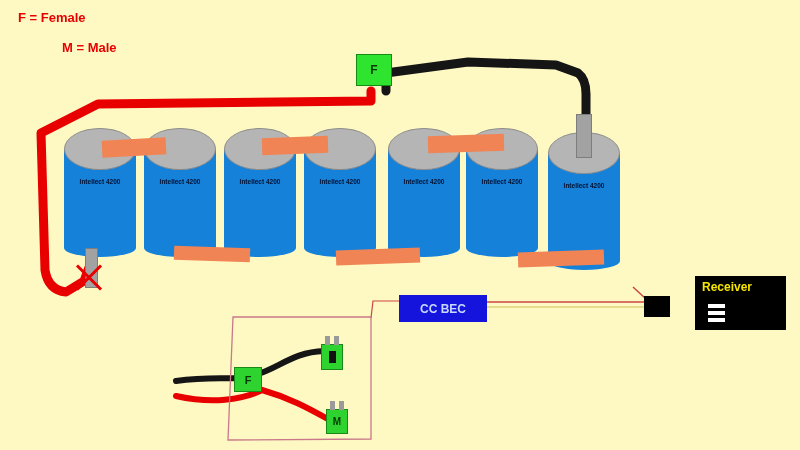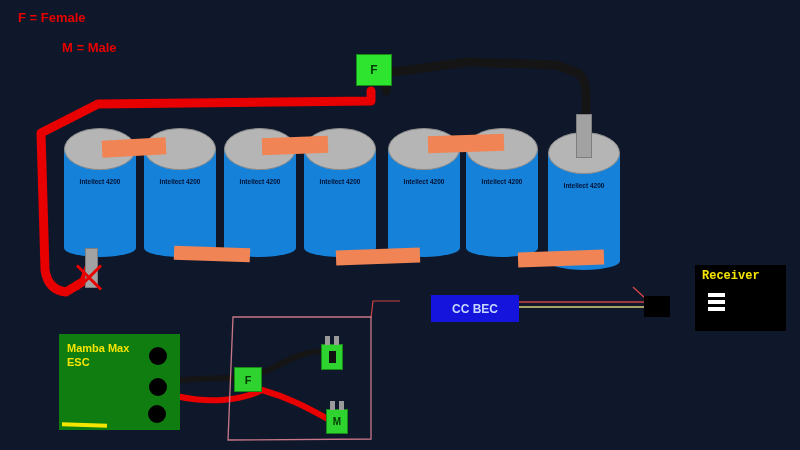--- a/index.html
+++ b/index.html
@@ -1,16 +1,16 @@
 <!DOCTYPE html>
 <html><head>
 <meta charset="utf-8">
 <style>
   html,body{margin:0;padding:0;background:#ffffff;font-family:"Liberation Sans",sans-serif;}
-  #canvas{position:relative;width:800px;height:450px;background:#0f172a;overflow:hidden;}
+  #canvas{position:relative;width:800px;height:450px;background:#fef9c3;overflow:hidden;}
 
   
   .legend-line{position:absolute;left:18px;color:#e80000;font-weight:bold;font-size:13px;z-index:8;}
   #legend-f{top:10px;} #legend-m{top:40px;padding-left:44px;}
 
   
   .battery{position:absolute;top:128px;width:72px;height:132px;z-index:1;}
   .battery.b7{top:132px;height:142px;}
   .bat-top{position:absolute;top:0;left:0;width:72px;height:42px;border-radius:50%;
            background:#b5b5b5;border:1px solid #8d8d8d;box-sizing:border-box;z-index:2;}
@@ -42,27 +42,27 @@
   #esc-female{left:234px;top:367px;width:28px;height:25px;font-size:11px;}
   #male-upper{left:321px;top:344px;width:22px;height:26px;font-size:10px;}
   #male-lower{left:326px;top:409px;width:22px;height:25px;font-size:10px;}
   .pin{position:absolute;width:5px;height:9px;background:#9a9a9a;top:-9px;}
   .pin.p1{left:3px;} .pin.p2{left:12px;}
   .joint{position:absolute;left:7px;top:6px;width:7px;height:12px;background:#111;}
 
   
   #bec{position:absolute;left:399px;top:295px;width:88px;height:27px;background:#1414dd;
        color:#c8d8ff;font-weight:bold;font-size:12px;display:flex;align-items:center;
-       justify-content:center;z-index:6;margin-left:32px;}
+       justify-content:center;z-index:6;}
 
   
   #servo-plug{position:absolute;left:644px;top:296px;width:26px;height:21px;background:#000;z-index:6;}
 
   
-  #receiver{position:absolute;left:695px;top:265px;width:91px;height:66px;background:#000;z-index:6;font-family:Liberation Mono, monospace;}
+  #receiver{position:absolute;left:695px;top:276px;width:91px;height:54px;background:#000;z-index:6;}
   #receiver .rx-label{color:#f5e400;font-weight:bold;font-size:12px;padding:4px 0 0 7px;display:block;}
   .rx-bar{position:absolute;left:13px;width:17px;height:4px;background:#fff;}
   .rb1{top:28px;} .rb2{top:35px;} .rb3{top:42px;}
 
   
   #esc{position:absolute;left:59px;top:334px;width:121px;height:96px;background:#0f7d0f;z-index:6;}
   #esc .esc-text{color:#f5e400;font-weight:bold;font-size:11px;padding:8px 0 0 8px;line-height:1.25;}
   .cap{position:absolute;width:18px;height:18px;border-radius:50%;background:#000;}
   .c1{left:90px;top:13px;} .c2{left:90px;top:44px;} .c3{left:89px;top:71px;}
   #esc-pad{position:absolute;left:3px;top:89px;width:45px;height:4px;background:#f5e400;transform:rotate(2deg);}
@@ -156,30 +156,20 @@
 
   <div id="servo-plug"></div>
 
   <div id="receiver">
     <span class="rx-label">Receiver</span>
     <div class="rx-bar rb1"></div>
     <div class="rx-bar rb2"></div>
     <div class="rx-bar rb3"></div>
   </div>
 
-  <div id="esc">
-    <div class="esc-text">
-      <div>Mamba Max</div>
-      <div>ESC</div>
-    </div>
-    <div class="cap c1"></div>
-    <div class="cap c2"></div>
-    <div class="cap c3"></div>
-    <div id="esc-pad"></div>
-  </div>
 
   <div class="green-conn" id="esc-female">
     <span>F</span>
   </div>
 
   <div class="green-conn" id="male-upper">
     <div class="pin p1"></div>
     <div class="pin p2"></div>
     <div class="joint"></div>
   </div>

